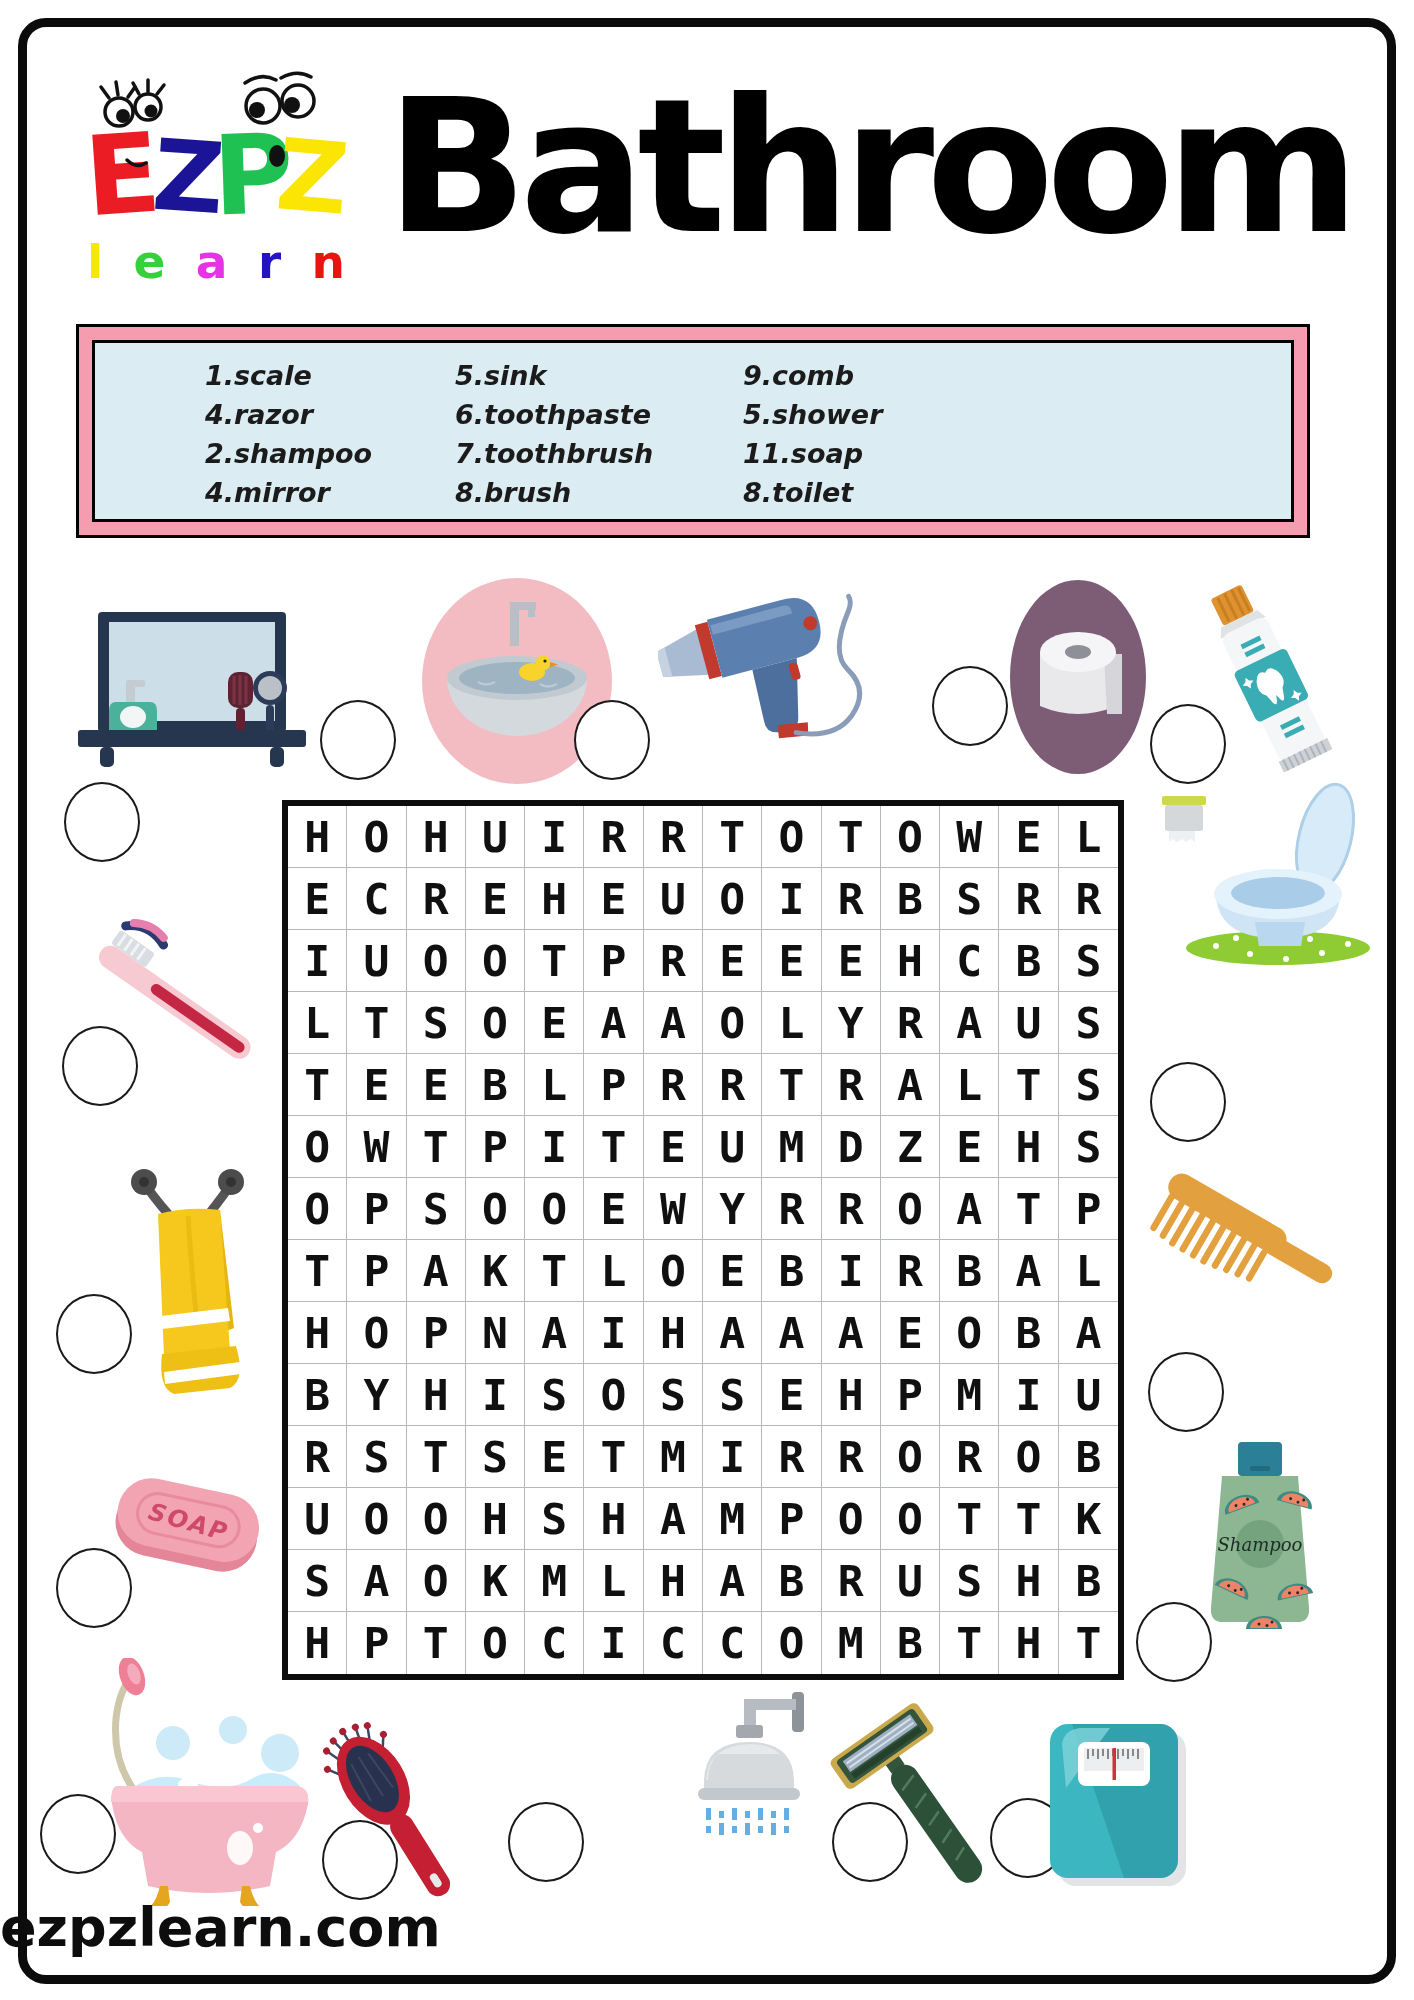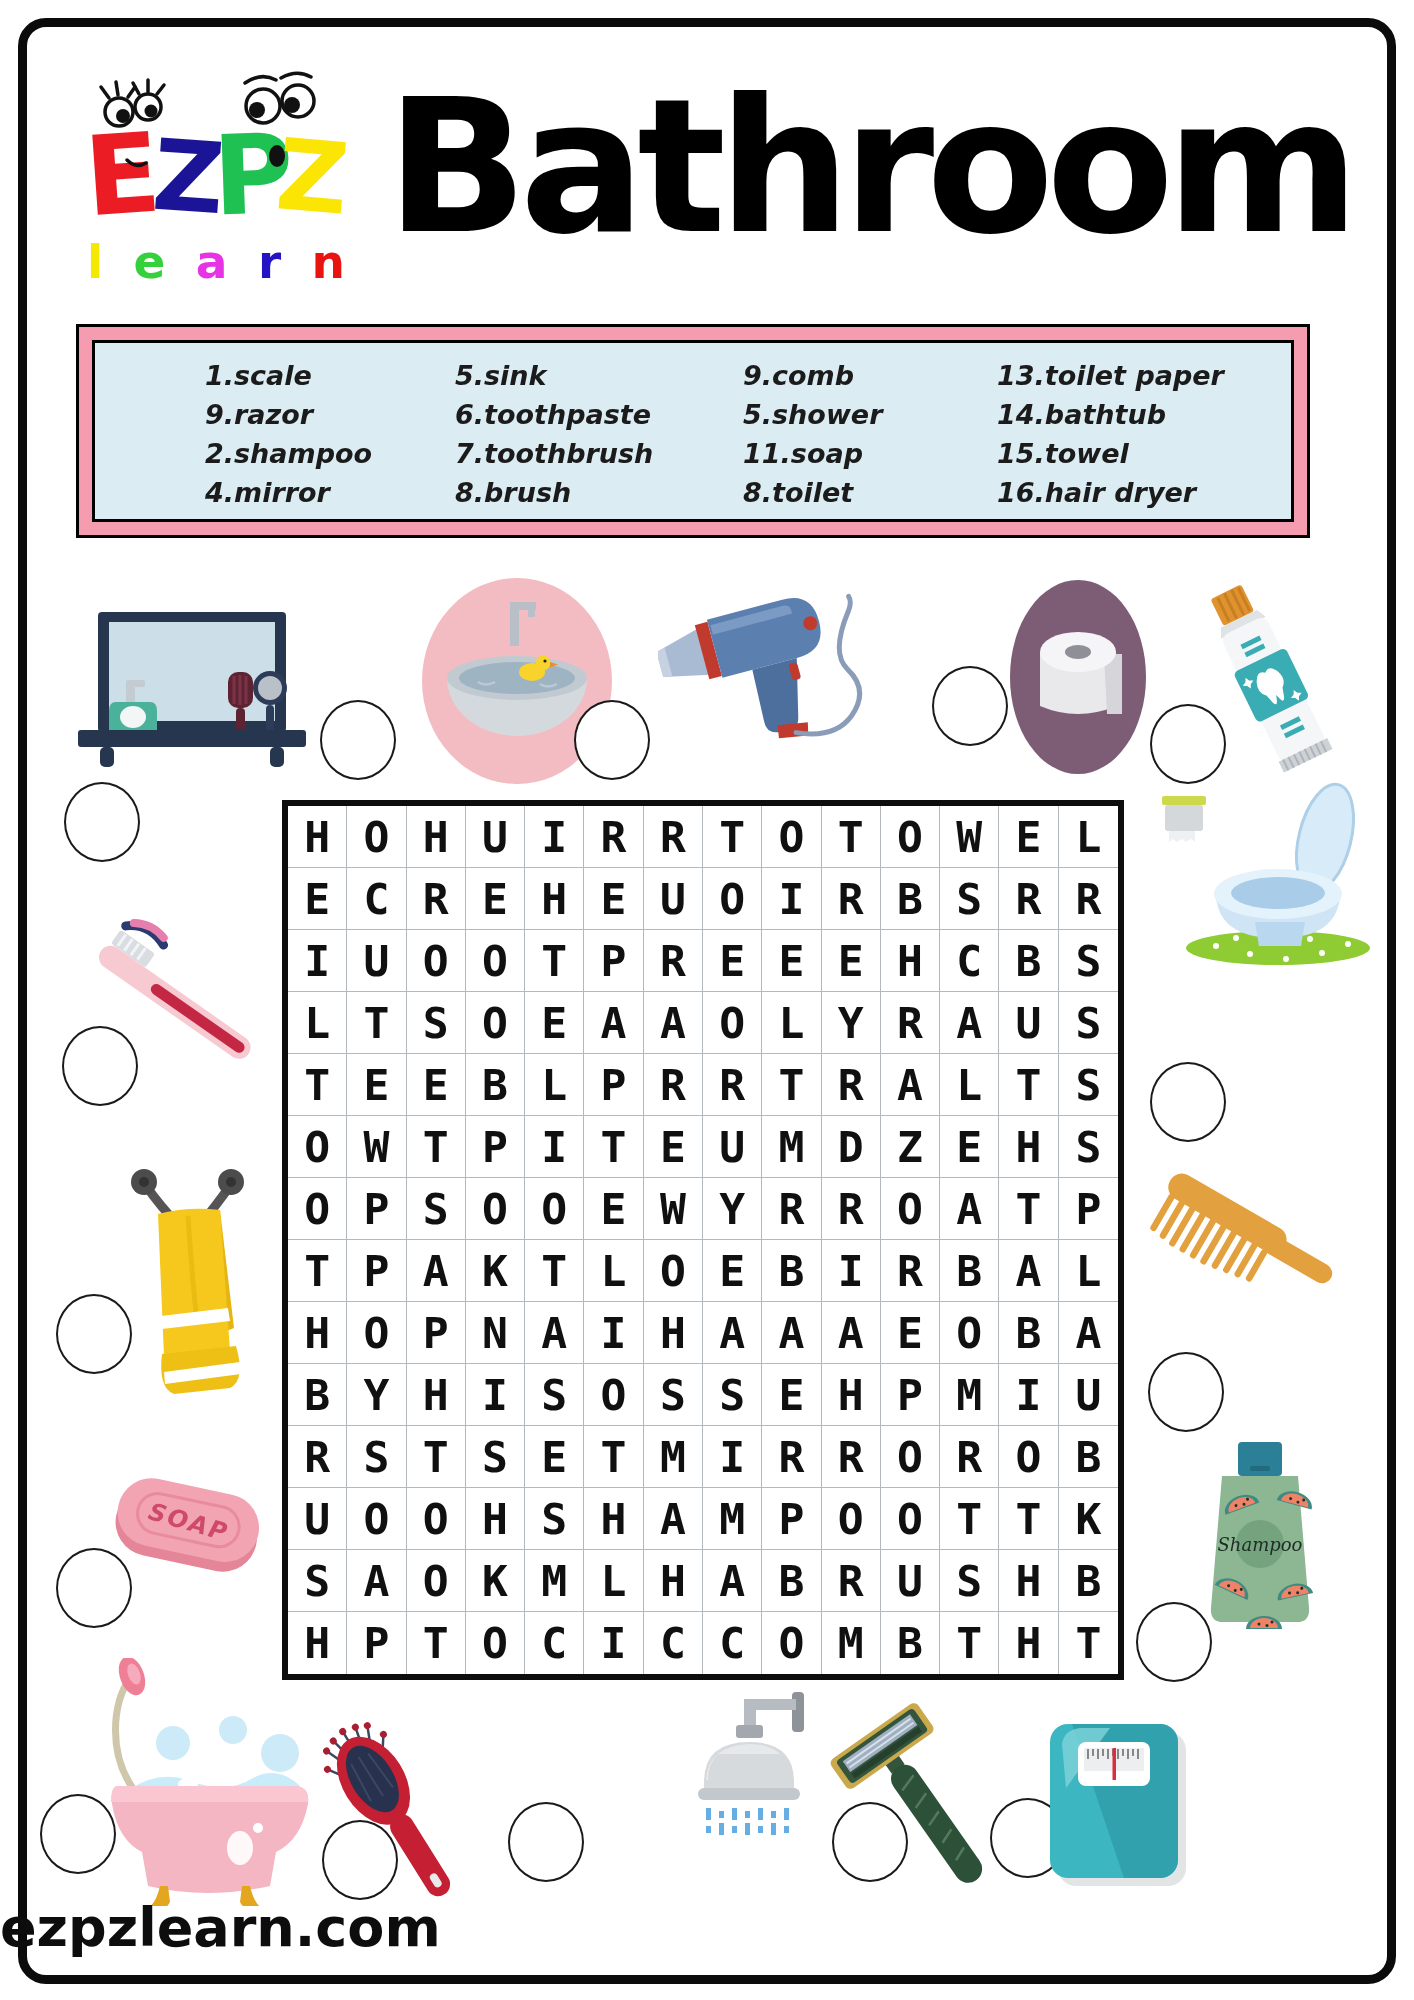--- a/index.html
+++ b/index.html
@@ -106,41 +106,35 @@
         <span style="color: rgb(232, 20, 16);">n</span>
       </div>
   </div>
 
   <h1 class="title">Bathroom</h1>
 
   <div class="wordbox">
     <div class="wordbox-inner">
       <div class="wl-col">
           <div class="wl-item">1.scale</div>
-          <div class="wl-item">9.razor</div>
+          <div class="wl-item">4.razor</div>
           <div class="wl-item">2.shampoo</div>
           <div class="wl-item">4.mirror</div>
         </div>
       <div class="wl-col">
           <div class="wl-item">5.sink</div>
           <div class="wl-item">6.toothpaste</div>
           <div class="wl-item">7.toothbrush</div>
           <div class="wl-item">8.brush</div>
         </div>
       <div class="wl-col">
           <div class="wl-item">9.comb</div>
           <div class="wl-item">5.shower</div>
           <div class="wl-item">11.soap</div>
           <div class="wl-item">8.toilet</div>
-        </div>
-      <div class="wl-col">
-          <div class="wl-item">13.toilet paper</div>
-          <div class="wl-item">14.bathtub</div>
-          <div class="wl-item">15.towel</div>
-          <div class="wl-item">16.hair dryer</div>
         </div>
     </div>
   </div>
 
   <div class="ws-grid">
       <div class="cell">H</div>
       <div class="cell">O</div>
       <div class="cell">H</div>
       <div class="cell">U</div>
       <div class="cell">I</div>

